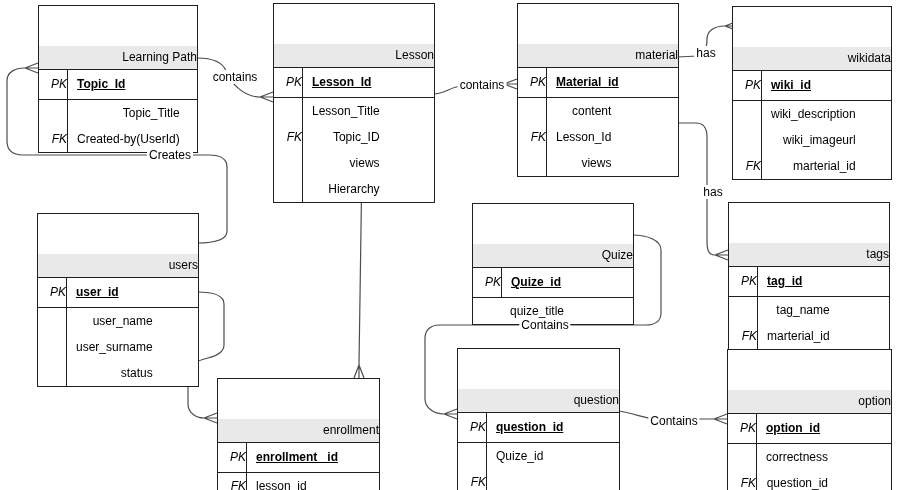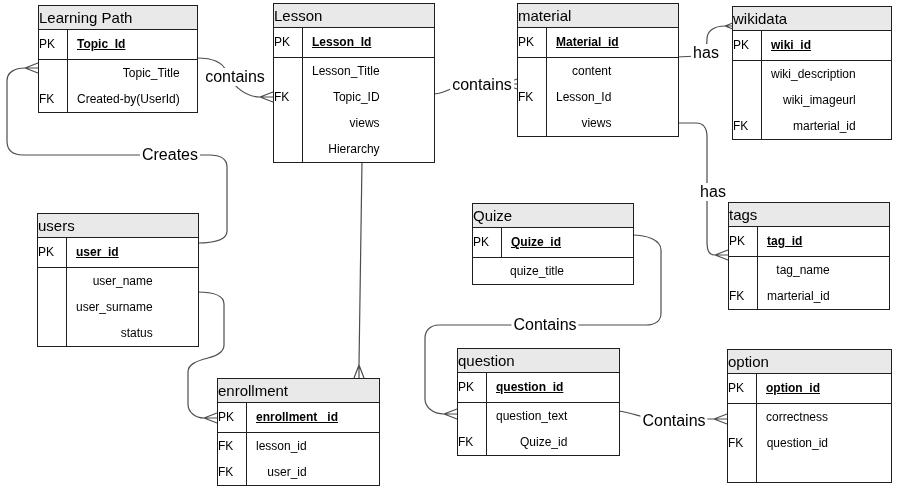--- a/index.html
+++ b/index.html
@@ -2,37 +2,37 @@
 <html><head>
 <meta charset="utf-8">
 <style>
   html,body{margin:0;padding:0;background:#fff;}
   #canvas{
     position:relative;width:898px;height:490px;background:#fff;
     font-family:"Liberation Sans","DejaVu Sans",sans-serif;color:#000;overflow:hidden;
   }
   
   .tbl{position:absolute;background:#fff;border:1px solid #1f1f1f;font-size:12px;z-index:2;}
-  .hdr{height:23px;line-height:23px;text-align:left;background:#e9e9e9;
-       border-bottom:1px solid #1f1f1f;font-size:15px;white-space:nowrap;overflow:hidden;}
+  .hdr{height:23px;line-height:23px;text-align:right;background:#e9e9e9;
+       border-bottom:1px solid #1f1f1f;font-size:12px;white-space:nowrap;overflow:hidden;margin-top:40px;}
   .sec{display:flex;}
   .sec + .sec{border-top:1px solid #1f1f1f;}
   .keycol{flex:0 0 28px;width:28px;border-right:1px solid #1f1f1f;
-          display:flex;flex-direction:column;align-items:flex-start;}
+          display:flex;flex-direction:column;align-items:flex-end;font-style:italic;}
   .sec.nokey .keycol{border-right:none;}
   .names{display:flex;flex-direction:column;padding-left:9px;min-width:0;text-align:right;}
   .keycol span,.names span{height:26px;line-height:26px;white-space:nowrap;display:block;}
   .pkrow .keycol span,.pkrow .names span{height:29px;line-height:29px;}
   .pkname{font-weight:bold;text-decoration:underline;}
   
   svg.wires{position:absolute;left:0;top:0;z-index:1;}
   svg.wires path{fill:none;stroke:#4d4d4d;stroke-width:1.2;}
   
   .rlabel{position:absolute;transform:translate(-50%,-50%);background:#fff;
-          padding:0 2px;font-size:16px;z-index:3;white-space:nowrap;}
+          padding:0 2px;font-size:12px;z-index:3;white-space:nowrap;}
 </style>
 </head>
 <body>
 
 <div id="canvas">
 
   <svg class="wires" width="898" height="490" aria-hidden="true">
     <g>
       <path d="M197,243 C211,243 227,241 227,231 L227,167 C227,158 219,155 209,155 L23,155 C12,155 7,150 7,141 L7,81 C7,72 15,68 25,68"></path>
       <path d="M25,68 L38,63 M25,68 L38,68 M25,68 L38,73"></path>
@@ -272,21 +272,20 @@
       <div class="names">
           <span class="pkname">question_id</span>
         </div>
     </div>
     <div class="sec">
       <div class="keycol">
         <span></span>
         <span>FK</span>
       </div>
       <div class="names">
-        <span>question_text</span>
         <span>Quize_id</span>
       </div>
     </div>
   </div>
 
   <div class="tbl" style="left:727px;top:349px;width:163px">
     <div class="hdr">option</div>
     <div class="sec pkrow">
       <div class="keycol">
           <span>PK</span>

